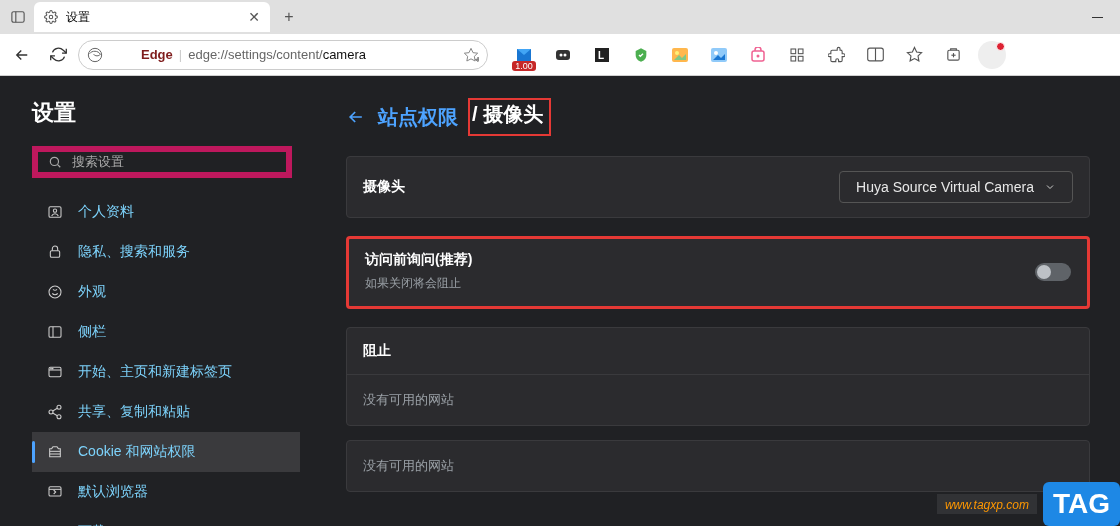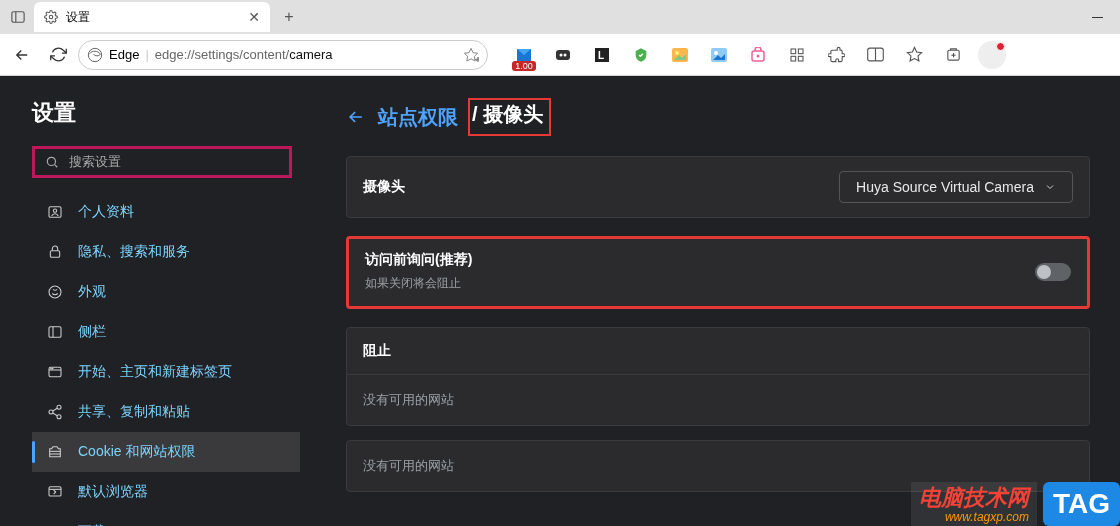--- a/index.html
+++ b/index.html
@@ -10,35 +10,35 @@
     .sidebar-btn { width: 24px; height: 24px; display:flex; align-items:center; justify-content:center; margin-right:4px; }
     .tab { background: #fff; height: 30px; width: 236px; border-radius: 6px 6px 0 0; display: flex; align-items: center; padding: 0 10px; font-size: 12px; gap:8px; }
     .tab-close { margin-left: auto; font-size: 14px; color:#555; }
     .new-tab { width: 30px; height: 30px; display:flex; align-items:center; justify-content:center; font-size:16px; color:#555; margin-left:4px; }
     .win-controls { margin-left: auto; display:flex; height:100%; }
     .win-btn { width: 46px; display:flex; align-items:center; justify-content:center; font-size:12px; color:#333; }
 
     .toolbar { height: 42px; background: #fff; display:flex; align-items:center; padding: 0 6px; gap:4px; border-bottom:1px solid #d0d0d0; }
     .tb-btn { width:32px; height:32px; display:flex; align-items:center; justify-content:center; border-radius:4px; color:#555; }
     .addr { flex: 0 0 auto; display:flex; align-items:center; height:30px; border-radius:15px; background:#fff; border:1px solid #ccc; padding:0 8px; gap:6px; font-size:13px; color:#555; width: 410px; }
-    .addr .edge-label { font-weight:400; color:#000000; }
+    .addr .edge-label { font-weight:700; color:#7f1d1d;margin-left:32px; }
     .addr .pipe { color:#ccc; }
     .addr .url-b { color:#666; }
     .addr .url-strong { color:#111; font-weight:500; }
     .addr .fav { margin-left:auto; color:#888; }
     .tb-icons { display:flex; align-items:center; gap:3px; margin-left: 14px; }
     .tb-icon { width:36px; height:32px; display:flex; align-items:center; justify-content:center; position:relative; }
     .badge { position:absolute; bottom:0px; background:#c62828; color:#fff; font-size:9px; padding:0 3px; border-radius:3px; }
     .avatar { width:28px; height:28px; border-radius:50%; background:#eee; position:relative; }
     .avatar::after { content:''; position:absolute; width:7px; height:7px; background:#d23; border-radius:50%; top:1px; right:1px; border:1px solid #fff; }
 
     .content { display:flex; height: calc(526px - 34px - 42px); background:#202124; }
     .sidebar { width: 316px; background:#202124; padding: 22px 16px 0 32px; color:#fff; overflow-y: hidden; position:relative; }
     .sb-title { font-size:22px; font-weight:600; margin-bottom:18px; }
-    .sb-search { width:260px; height:32px; border:3px solid #be185d; background:transparent; display:flex; align-items:center; padding:0 10px; gap:10px; color:#aaa; font-size:13px; margin-bottom:14px; }
+    .sb-search { width:260px; height:32px; border:6px solid #be185d; background:transparent; display:flex; align-items:center; padding:0 10px; gap:10px; color:#aaa; font-size:13px; margin-bottom:14px; }
     .sb-item { display:flex; align-items:center; gap:14px; height:40px; padding-left:14px; font-size:14px; color:#7dd3fc; position:relative; cursor:pointer; }
     .sb-item.active { background:#3a3a3d; }
     .sb-item.active::before { content:''; position:absolute; left:0; top:9px; bottom:9px; width:3px; background:#4da3ff; border-radius:2px; }
     .sb-icon { width:18px; height:18px; display:flex; align-items:center; justify-content:center; color:#ccc; flex-shrink:0; }
 
     .main { flex:1; background:#202124; padding: 22px 30px 0 30px; color:#fff; overflow:hidden; position:relative; }
     .bc { display:flex; align-items:center; gap:12px; font-size:20px; font-weight:600; margin-bottom:20px; }
     .bc-back { color:#4da3ff; font-size:18px; }
     .bc-link { color:#4da3ff; }
     .bc-sep { color:#fff; }
@@ -365,19 +365,18 @@
       <div class="sec-head">阻止</div>
       <div class="sec-body">没有可用的网站</div>
     </div>
 
     <div class="section">
       <div class="sec-body">没有可用的网站</div>
     </div>
 
     <div class="watermark">
       <div class="wm-txt">
-        <div class="wm-t1">电脑技术网</div>
         <div class="wm-t2">www.tagxp.com</div>
       </div>
       <div class="wm-tag">TAG</div>
     </div>
   </div>
 </div>
 
 </body></html>

